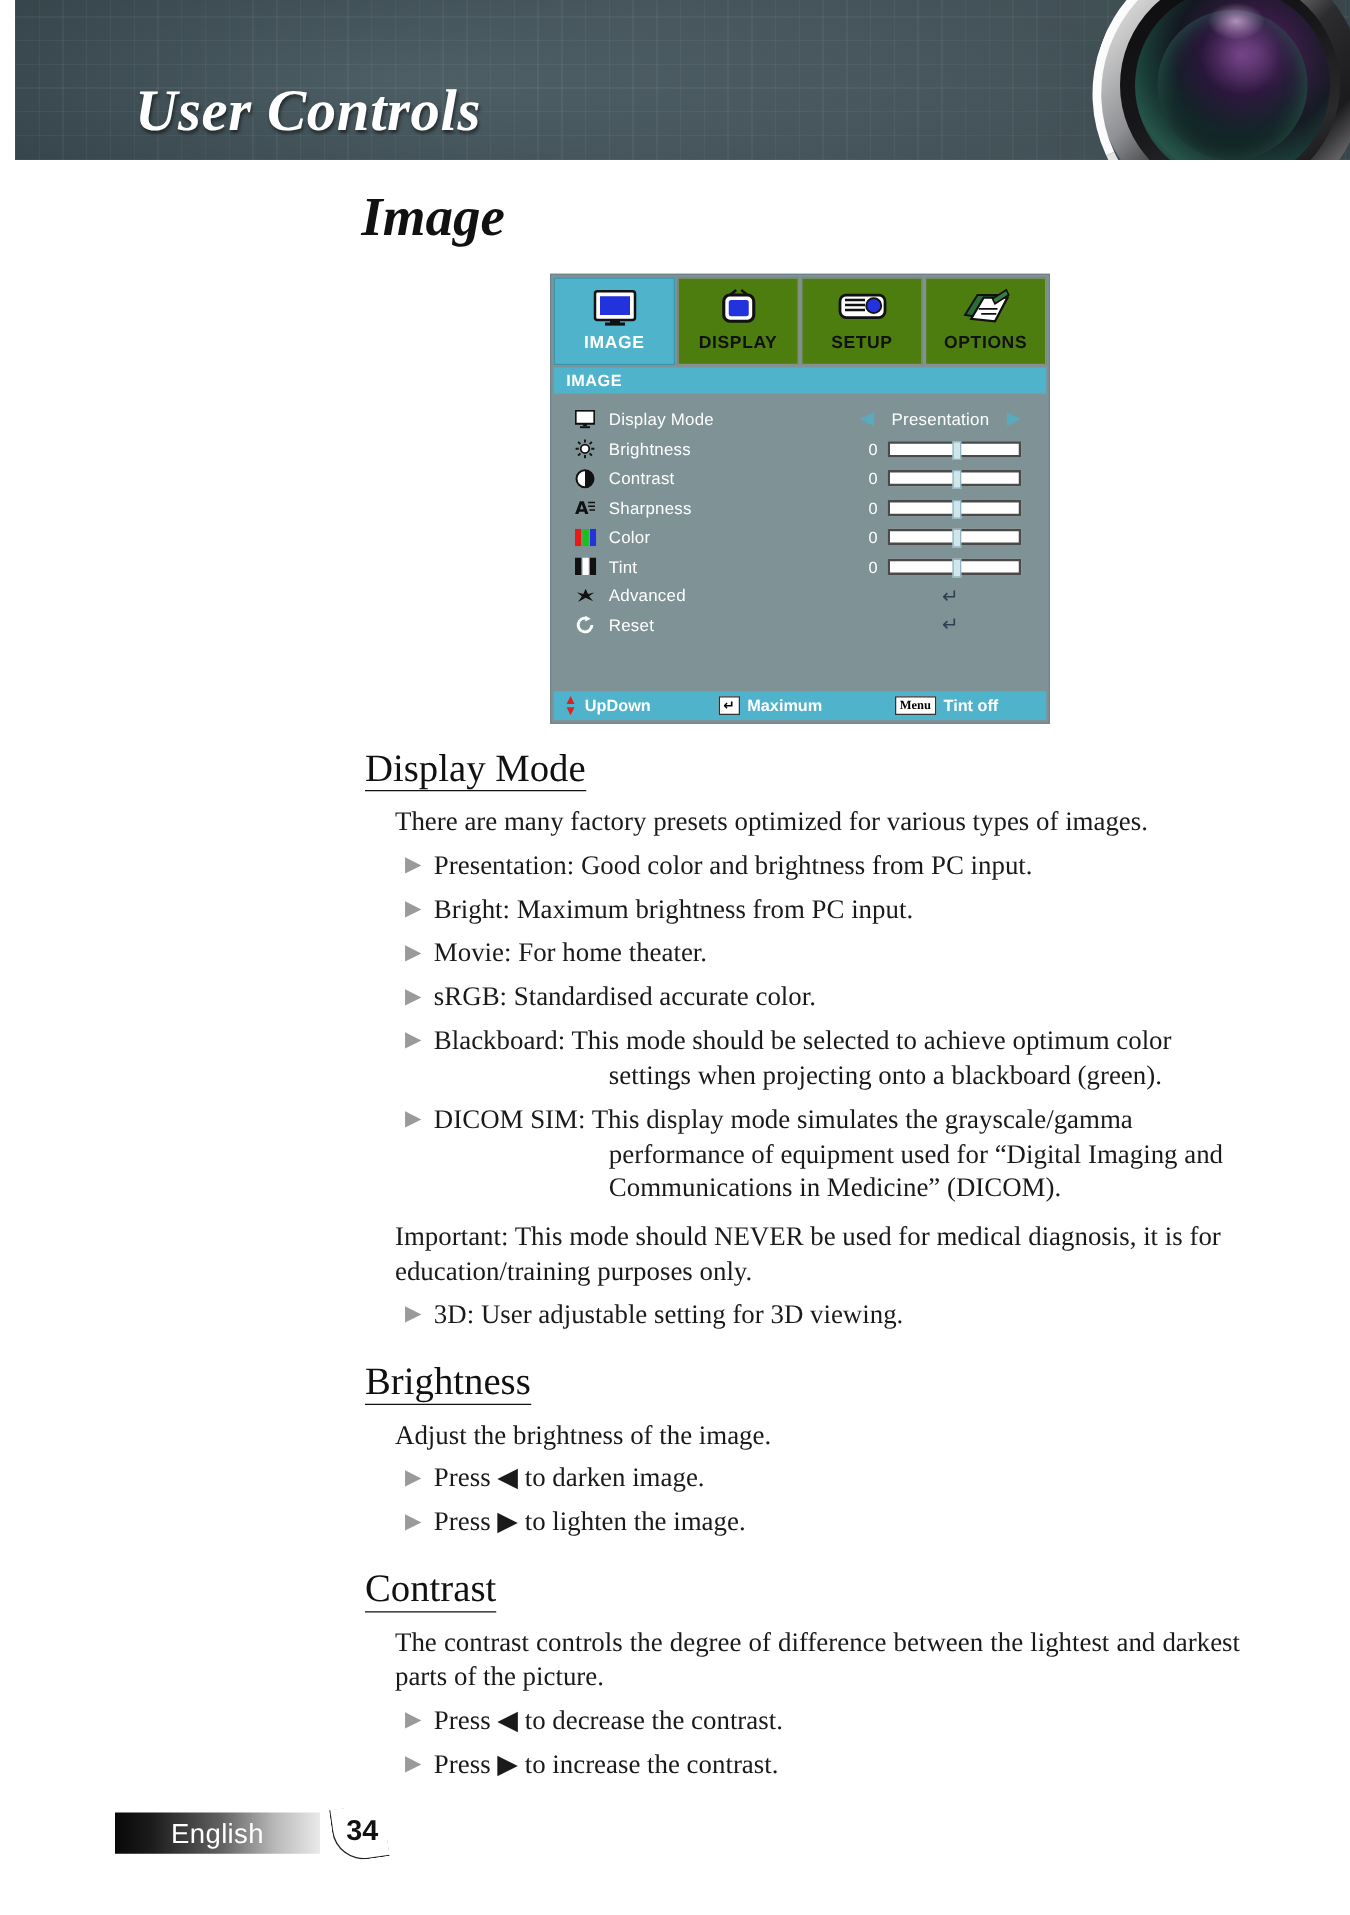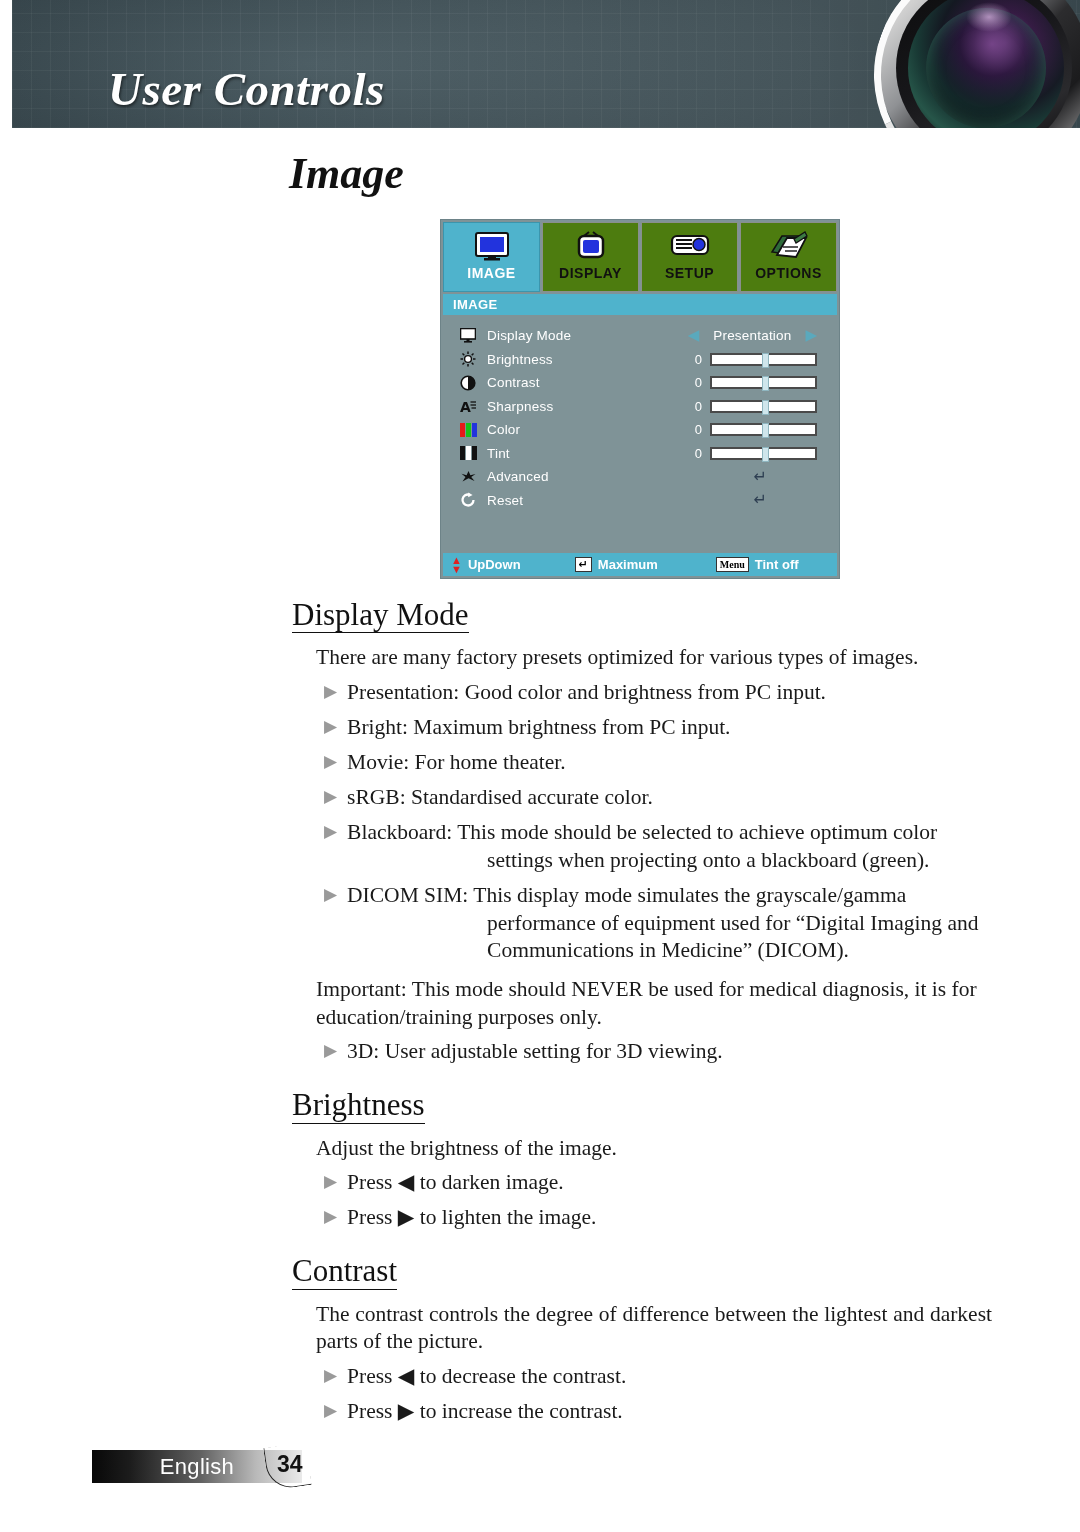--- a/index.html
+++ b/index.html
@@ -353,21 +353,21 @@
     flex-shrink: 0;
   }
   .bullet-text { flex: 1; }
   .bullet-text .cont { display: block; margin-left: 140px; }
 
   
   .footer-bar {
     position: absolute;
     left: 92px;
     bottom: 49px;
-    width: 210px;
+    width: 164px;
     height: 33px;
     background: linear-gradient(90deg, #080808 0%, #1c1c1c 18%, #626262 52%, #b9b9b9 78%, #eaeaea 100%);
     display: flex;
     align-items: center;
     justify-content: center;
   }
   .footer-lang {
     font-family: "Liberation Sans", sans-serif;
     font-size: 22px;
     color: #ffffff;

